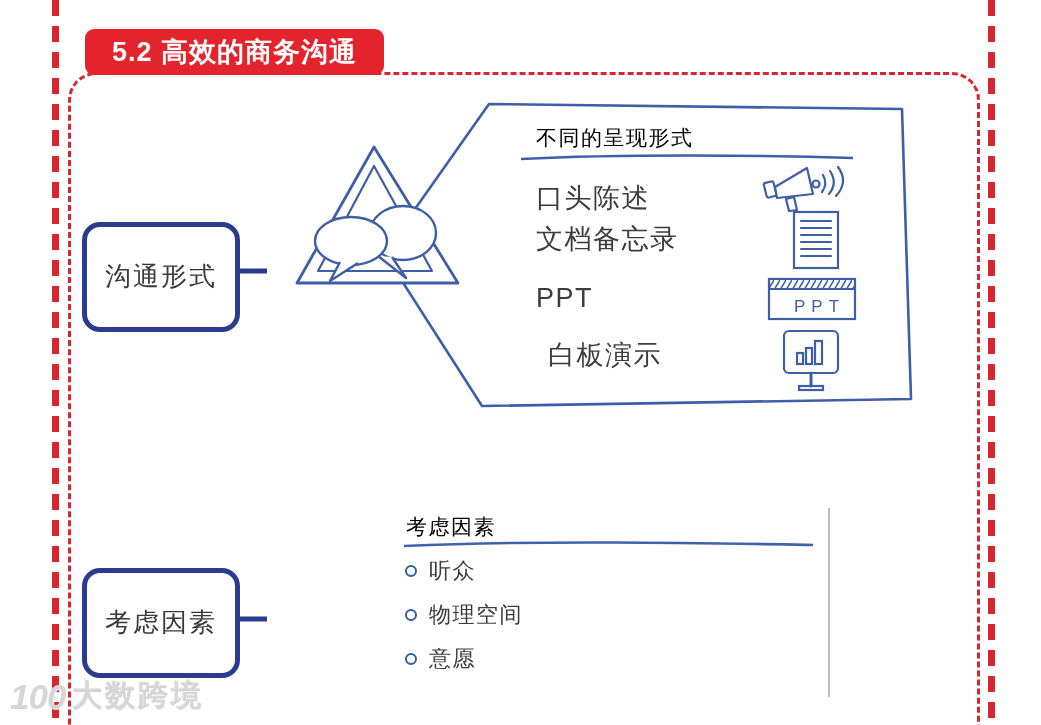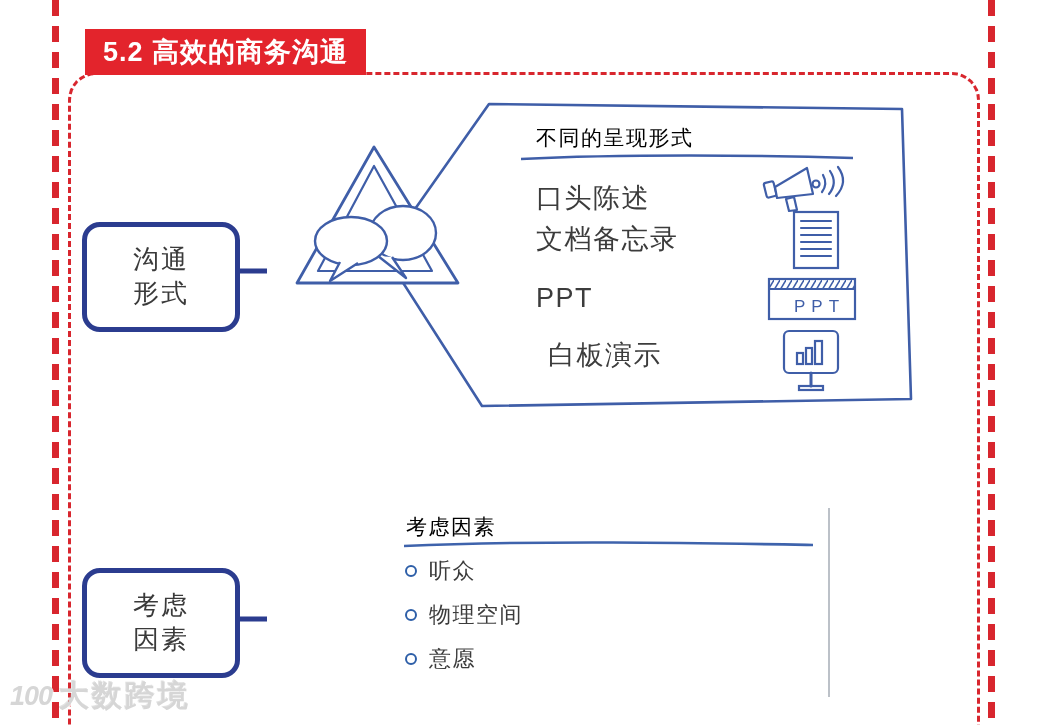--- a/index.html
+++ b/index.html
@@ -10,41 +10,41 @@
   
   .dash-v{position:absolute;top:0;bottom:0;width:7px;z-index:1;
     background:repeating-linear-gradient(to bottom,#D8262E 0 16px,rgba(0,0,0,0) 16px 26px);}
   .dash-left{left:52px;}
   .dash-right{left:988px;}
   
   .inner-frame{position:absolute;left:68px;top:72px;width:906px;height:700px;
     border:3px dashed #D8262E;border-radius:28px;z-index:1;}
   
   .title-badge{position:absolute;left:85px;top:29px;height:46px;line-height:46px;
-    padding:0 18px;background:#E3242C;color:#ffffff;font-weight:bold;font-size:27px;
-    border-radius:0;z-index:3;letter-spacing:1px;}
+    padding:0 27px;background:#E3242C;color:#ffffff;font-weight:bold;font-size:27px;
+    border-radius:9px;z-index:3;letter-spacing:1px;}
   
   .node{position:absolute;width:148px;height:100px;border:5px solid #2B3C8F;border-radius:18px;
-    background:#fff;display:flex;flex-direction:column;justify-content:center;align-items:center;
+    background:#fff;display:flex;flex-direction:row;justify-content:center;align-items:center;
     font-size:26px;color:#3a3a3a;line-height:1.3;z-index:2;letter-spacing:2px;}
   .node-top{left:82px;top:222px;}
   .node-bottom{left:82px;top:568px;}
   
   .sketch{position:absolute;left:0;top:0;z-index:2;}
   
   .label21{position:absolute;font-size:27px;color:#3c3c3c;letter-spacing:1.5px;z-index:3;white-space:nowrap;}
   .header21{font-size:21px;color:#000000;}
   
   .col{position:absolute;display:flex;flex-direction:column;gap:14px;z-index:3;}
   .row{display:flex;align-items:center;gap:12px;font-size:22px;color:#3c3c3c;letter-spacing:1.5px;white-space:nowrap;}
   .bullet{width:8px;height:8px;border:2.5px solid #2E5FA8;border-radius:50%;flex:none;background:#fff;}
   
   .watermark{position:absolute;left:10px;top:676px;display:flex;align-items:center;gap:7px;z-index:5;
     font-weight:700;color:#d6d6d6;}
-  .wm-logo{font-size:27px;font-style:italic;letter-spacing:-1px;
+  .wm-logo{font-size:35px;font-style:italic;letter-spacing:-1px;
     text-shadow:1px 1px 0 rgba(255,255,255,.85);}
   .wm-text{font-size:30px;letter-spacing:3px;
     text-shadow:1px 1px 0 rgba(255,255,255,.85), -1px -1px 0 rgba(170,170,170,.35);}
 </style>
 </head>
 <body>
 
 <div class="canvas">
 
   <div class="dash-v dash-left"></div>

